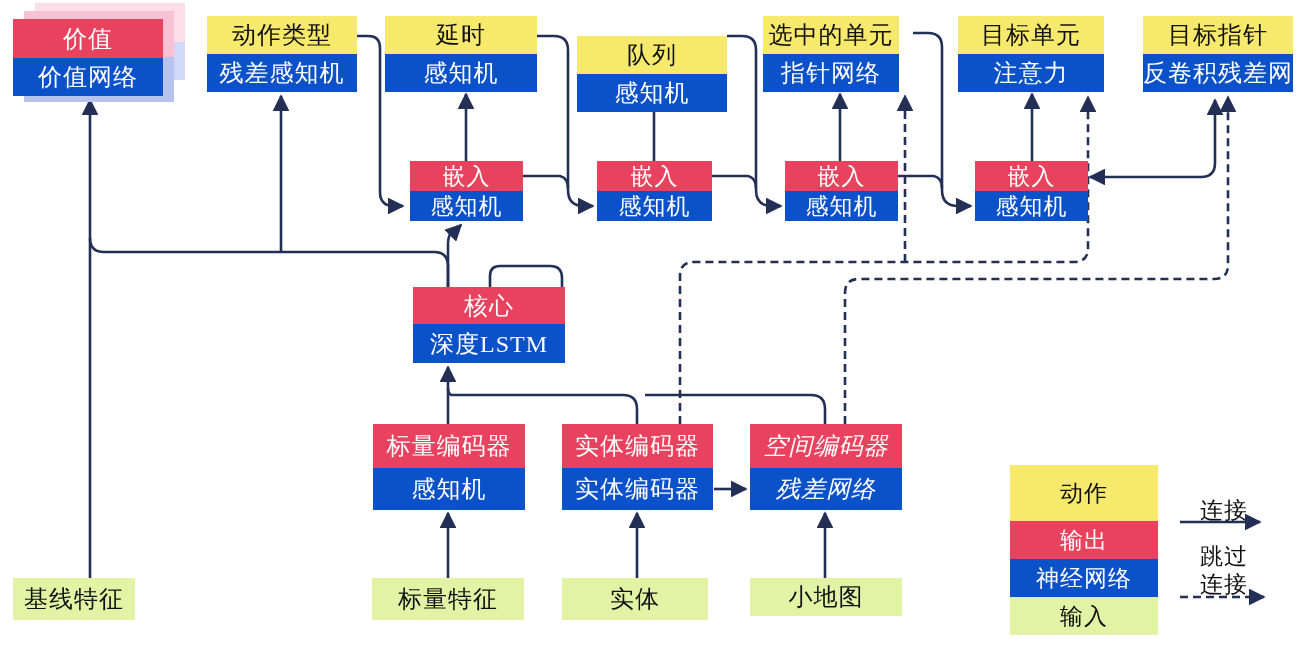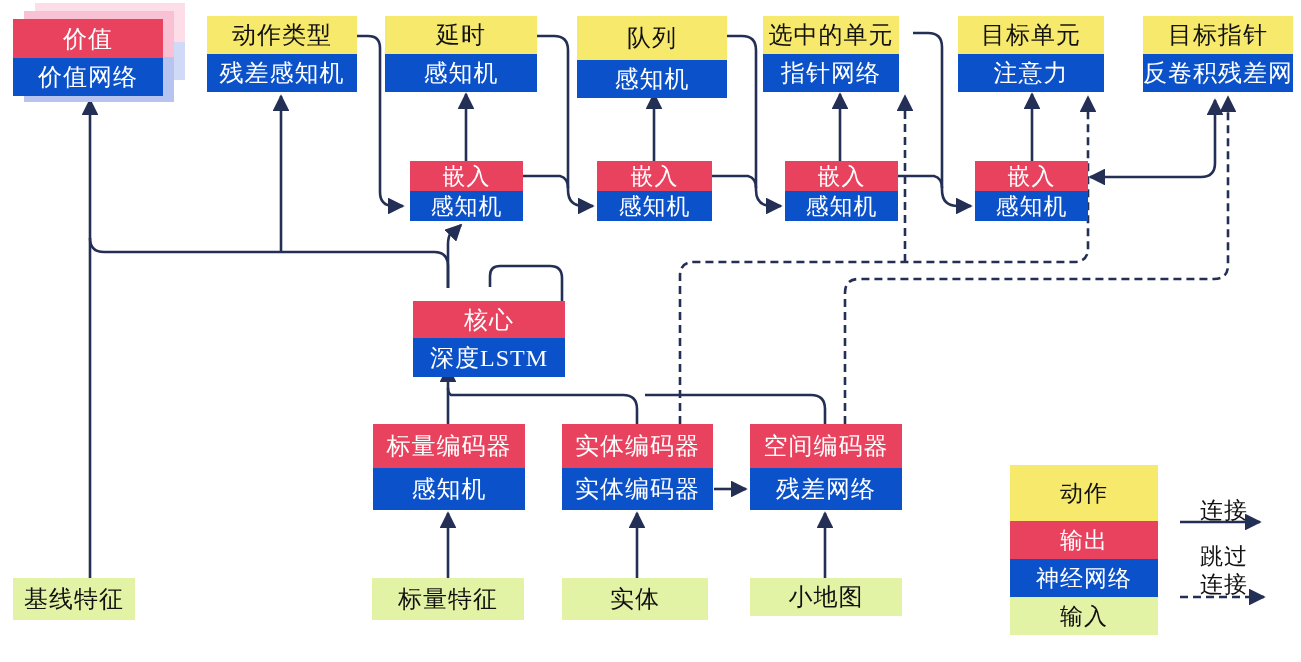--- a/index.html
+++ b/index.html
@@ -88,21 +88,21 @@
       </div>
       <div class="node" style="left: 207px; top: 16px; width: 150px; height: 76px;">
         <div class="seg seg-action" style="height: 38px; flex: 0 0 auto;">动作类型</div>
         <div class="seg seg-nn" style="height: 38px; flex: 0 0 auto;">残差感知机</div>
       </div>
       <div class="node" style="left: 385px; top: 16px; width: 152px; height: 76px;">
         <div class="seg seg-action" style="height: 38px; flex: 0 0 auto;">延时</div>
         <div class="seg seg-nn" style="height: 38px; flex: 0 0 auto;">感知机</div>
       </div>
       <div class="node" style="left: 577px; top: 16px; width: 150px; height: 76px;">
-        <div class="seg seg-action" style="height: 44px; flex: 0 0 auto;">队列</div>
+        <div class="seg seg-action" style="height: 38px; flex: 0 0 auto; margin-top: 20px;">队列</div>
         <div class="seg seg-nn" style="height: 38px; flex: 0 0 auto;">感知机</div>
       </div>
       <div class="node" style="left: 763px; top: 16px; width: 136px; height: 76px;">
         <div class="seg seg-action" style="height: 38px; flex: 0 0 auto;">选中的单元</div>
         <div class="seg seg-nn" style="height: 38px; flex: 0 0 auto;">指针网络</div>
       </div>
       <div class="node" style="left: 947px; top: 16px; width: 146px; height: 76px; padding-left: 11px;">
         <div class="seg seg-action" style="height: 38px; flex: 0 0 auto;">目标单元</div>
         <div class="seg seg-nn" style="height: 38px; flex: 0 0 auto;">注意力</div>
       </div>
@@ -119,33 +119,33 @@
         <div class="seg seg-nn" style="height: 30px; flex: 0 0 auto;">感知机</div>
       </div>
       <div class="node small" style="left: 785px; top: 161px; width: 113px; height: 60px;">
         <div class="seg seg-output" style="height: 30px; flex: 0 0 auto;">嵌入</div>
         <div class="seg seg-nn" style="height: 30px; flex: 0 0 auto;">感知机</div>
       </div>
       <div class="node small" style="left: 975px; top: 161px; width: 113px; height: 60px;">
         <div class="seg seg-output" style="height: 30px; flex: 0 0 auto;">嵌入</div>
         <div class="seg seg-nn" style="height: 30px; flex: 0 0 auto;">感知机</div>
       </div>
-      <div class="node" style="left: 373px; top: 301px; width: 152px; height: 76px; padding-left: 40px;">
+      <div class="node" style="left: 373px; top: 287px; width: 152px; height: 76px; padding-left: 40px;">
         <div class="seg seg-output" style="height: 37px; flex: 0 0 auto;">核心</div>
         <div class="seg seg-nn" style="height: 39px; flex: 0 0 auto;">深度LSTM</div>
       </div>
       <div class="node" style="left: 373px; top: 424px; width: 152px; height: 86px;">
         <div class="seg seg-output" style="height: 44px; flex: 0 0 auto;">标量编码器</div>
         <div class="seg seg-nn" style="height: 42px; flex: 0 0 auto;">感知机</div>
       </div>
       <div class="node" style="left: 562px; top: 424px; width: 151px; height: 86px;">
         <div class="seg seg-output" style="height: 44px; flex: 0 0 auto;">实体编码器</div>
         <div class="seg seg-nn" style="height: 42px; flex: 0 0 auto;">实体编码器</div>
       </div>
-      <div class="node" style="left: 750px; top: 424px; width: 152px; height: 86px;">
+      <div class="node" style="left: 750px; top: 424px; width: 152px; height: 86px; font-style: italic;">
         <div class="seg seg-output" style="height: 44px; flex: 0 0 auto;">空间编码器</div>
         <div class="seg seg-nn" style="height: 42px; flex: 0 0 auto;">残差网络</div>
       </div>
       <div class="node" style="left: 13px; top: 578px; width: 122px; height: 42px;">
         <div class="seg seg-input">基线特征</div>
       </div>
       <div class="node" style="left: 372px; top: 578px; width: 152px; height: 42px;">
         <div class="seg seg-input">标量特征</div>
       </div>
       <div class="node" style="left: 562px; top: 578px; width: 146px; height: 42px;">

